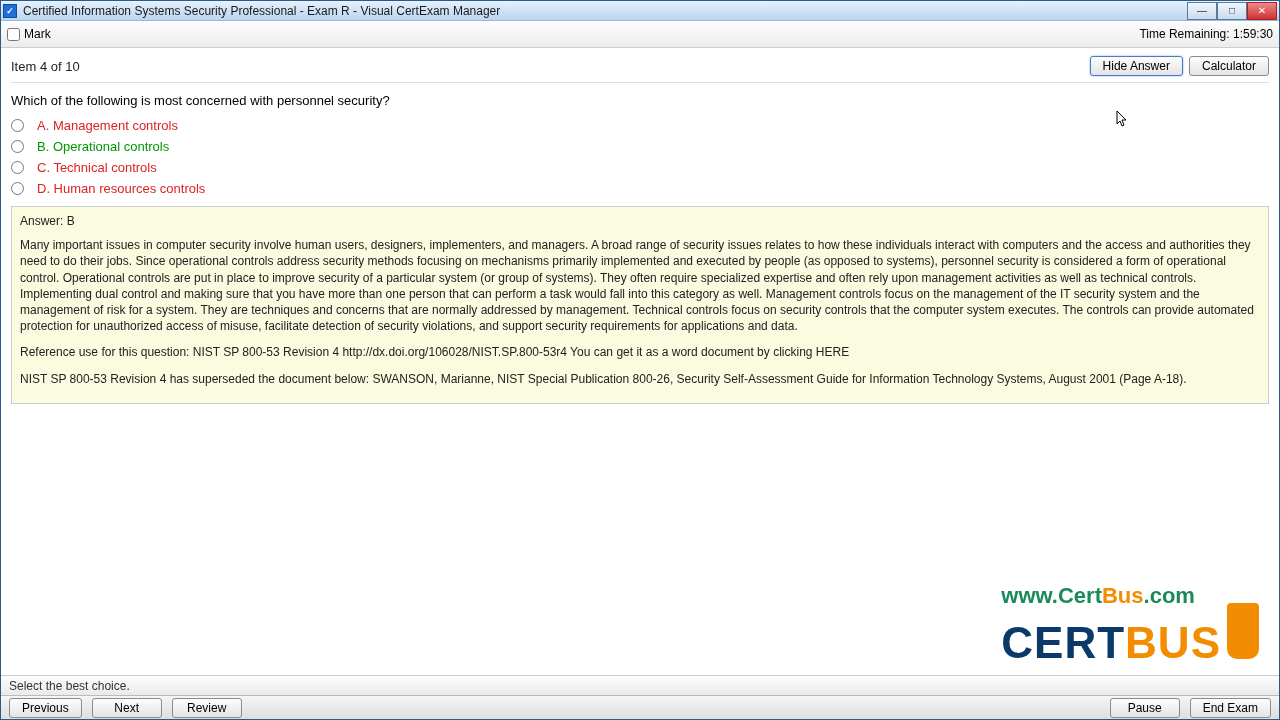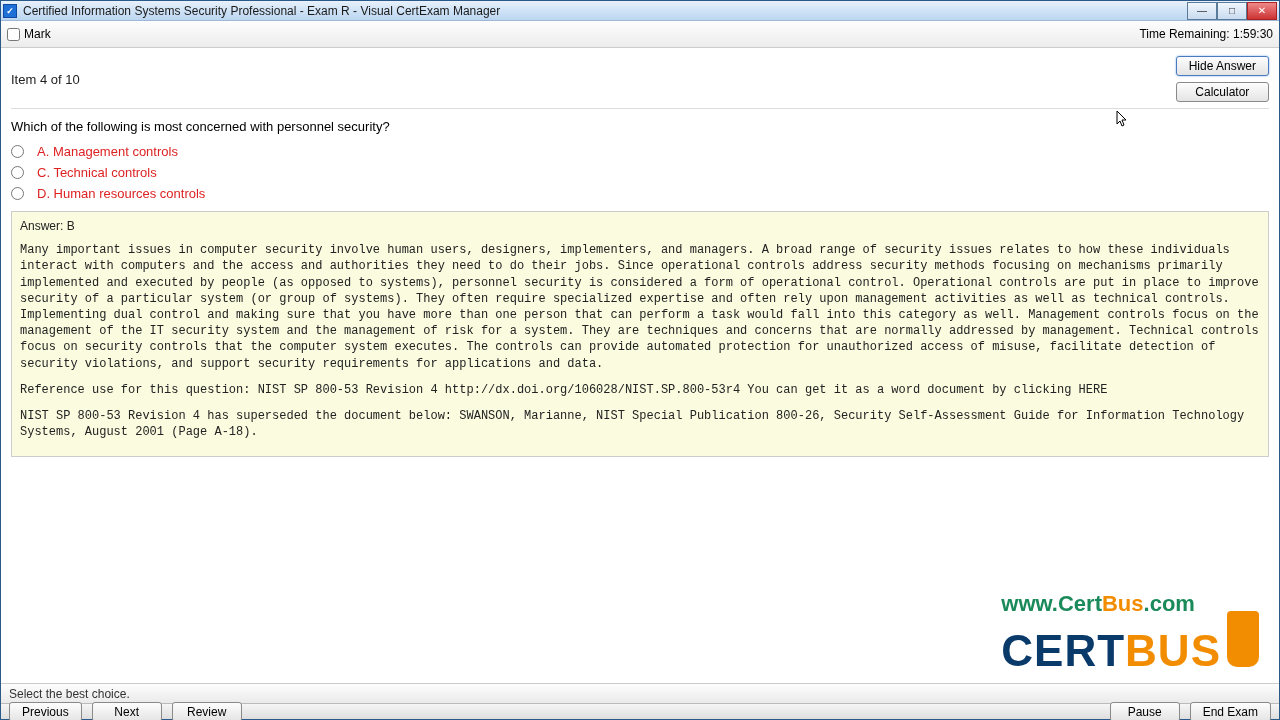--- a/index.html
+++ b/index.html
@@ -12,41 +12,41 @@
 .winbtn { width: 30px; height: 18px; border: 1px solid #5a7a9a; background: linear-gradient(to bottom, #f0f6fc, #c8dbf0); display: flex; align-items: center; justify-content: center; font-size: 10px; color: #333; }
 .winbtn.close { background: linear-gradient(to bottom, #e88, #c33); border-color: #a22; color: #fff; }
 .markbar { height: 27px; background: linear-gradient(to bottom, #fdfdfd, #ececec); border-bottom: 1px solid #ccc; display: flex; align-items: center; padding: 0 6px; }
 .markbar input[type=checkbox] { margin-right: 4px; }
 .markbar .time { margin-left: auto; }
 .content { flex: 1; background: #fff; padding: 8px 10px; overflow: hidden; position: relative; }
 .itemrow { display: flex; align-items: center; margin-bottom: 6px; }
 .itemrow .itemno { font-size: 13px; color: #222; }
 .btn { background: linear-gradient(to bottom, #fdfdfd, #e4e4e4); border: 1px solid #8a8a8a; border-radius: 3px; padding: 2px 12px; font-size: 12px; font-family: inherit; cursor: pointer; min-width: 70px; }
 .btn.primary { border-color: #4a7abf; box-shadow: 0 0 2px #6fa8e8; }
-.itemrow .right { margin-left: auto; display: flex; gap: 6px; flex-direction: column; }
+.itemrow .right { margin-left: auto; display: flex; gap: 6px; }
 hr.sep { border: none; border-top: 1px solid #ddd; margin: 4px 0 10px 0; }
 .question { font-size: 13px; color: #000; margin-bottom: 10px; }
 .options { list-style: none; }
 .options li { display: flex; align-items: center; gap: 13px; margin-bottom: 6px; font-size: 13px; }
 .options li input[type=radio] { margin: 0; }
 .opt-a, .opt-c, .opt-d { color: #d22; }
 .opt-b { color: #090; }
 .answerbox { margin-top: 10px; background: #fbfbe0; border: 1px solid #ccc; padding: 6px 8px; font-size: 12px; line-height: 1.35; color: #222; }
 .answerbox .ans-head { margin-bottom: 8px; }
-.answerbox p { margin-bottom: 10px; font-family: Liberation Mono, monospace; }
+.answerbox p { margin-bottom: 10px; }
 .watermark { position: absolute; right: 20px; bottom: 10px; text-align: left; pointer-events: none; }
 .watermark .url { font-size: 22px; font-weight: bold; }
 .watermark .url .w1 { color: #1a8a5a; }
 .watermark .url .w2 { color: #f28c00; }
 .watermark .logo { font-size: 44px; font-weight: 900; letter-spacing: 1px; line-height: 1; display: flex; align-items: flex-end; }
 .watermark .logo .c1 { color: #0a3a6a; }
 .watermark .logo .c2 { color: #f28c00; }
 .watermark .tag { display: inline-block; width: 32px; height: 56px; background: #f28c00; border-radius: 4px 4px 10px 10px; margin-left: 6px; position: relative; top: -6px; }
 .statusbar { height: 20px; background: linear-gradient(to bottom, #fdfdfd, #eaeaea); border-top: 1px solid #ccc; display: flex; align-items: center; padding: 0 8px; font-size: 12px; color: #333; }
-.bottombar { height: 16px; background: linear-gradient(to bottom, #f6f6f6, #dedede); border-top: 1px solid #bbb; display: flex; align-items: center; padding: 0 8px; gap: 10px; }
+.bottombar { height: 24px; background: linear-gradient(to bottom, #f6f6f6, #dedede); border-top: 1px solid #bbb; display: flex; align-items: center; padding: 0 8px; gap: 10px; }
 .bottombar .spacer { flex: 1; }
 .cursor { position: absolute; top: 62px; left: 1115px; width: 14px; height: 18px; pointer-events: none; }
 .cursor svg { display: block; }
 </style>
 </head>
 <body>
 
 <div class="window">
 
   <div class="titlebar">
@@ -75,20 +75,24 @@
       </div>
     </div>
     <hr class="sep">
 
     <div class="question">Which of the following is most concerned with personnel security?</div>
 
     <ul class="options">
       <li>
         <input type="radio" name="ans" style="">
         <span class="opt-a">A.  Management controls</span>
+      </li>
+      <li>
+        <input type="radio" name="ans" style="">
+        <span class="opt-b">B.  Operational controls</span>
       </li>
       <li>
         <input type="radio" name="ans" style="">
         <span class="opt-c">C.  Technical controls</span>
       </li>
       <li>
         <input type="radio" name="ans" style="">
         <span class="opt-d">D.  Human resources controls</span>
       </li>
     </ul>

